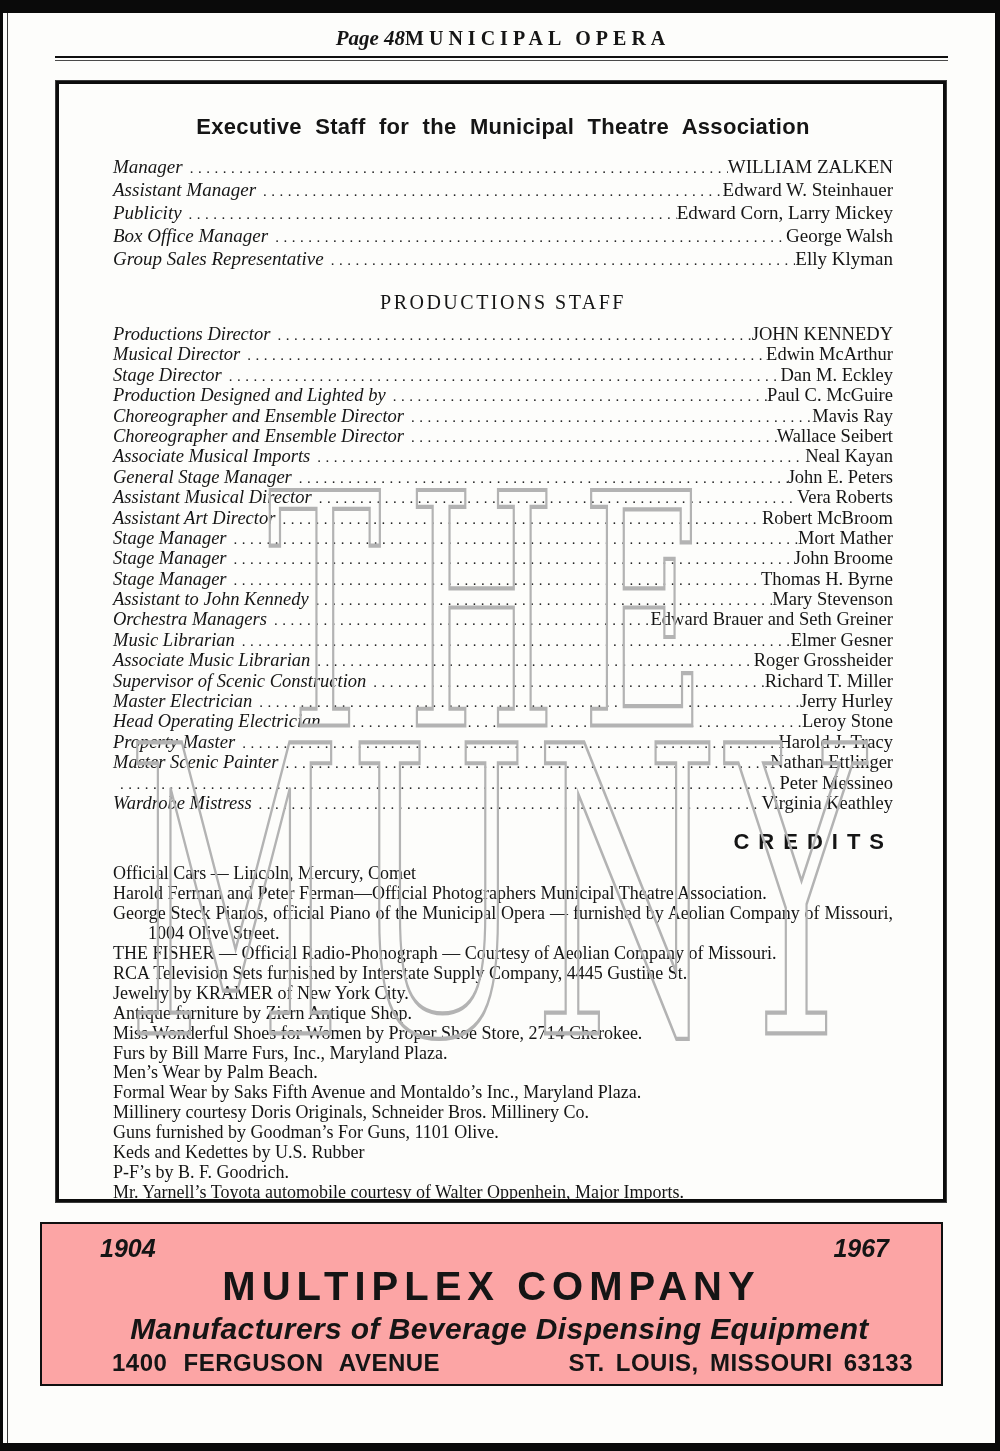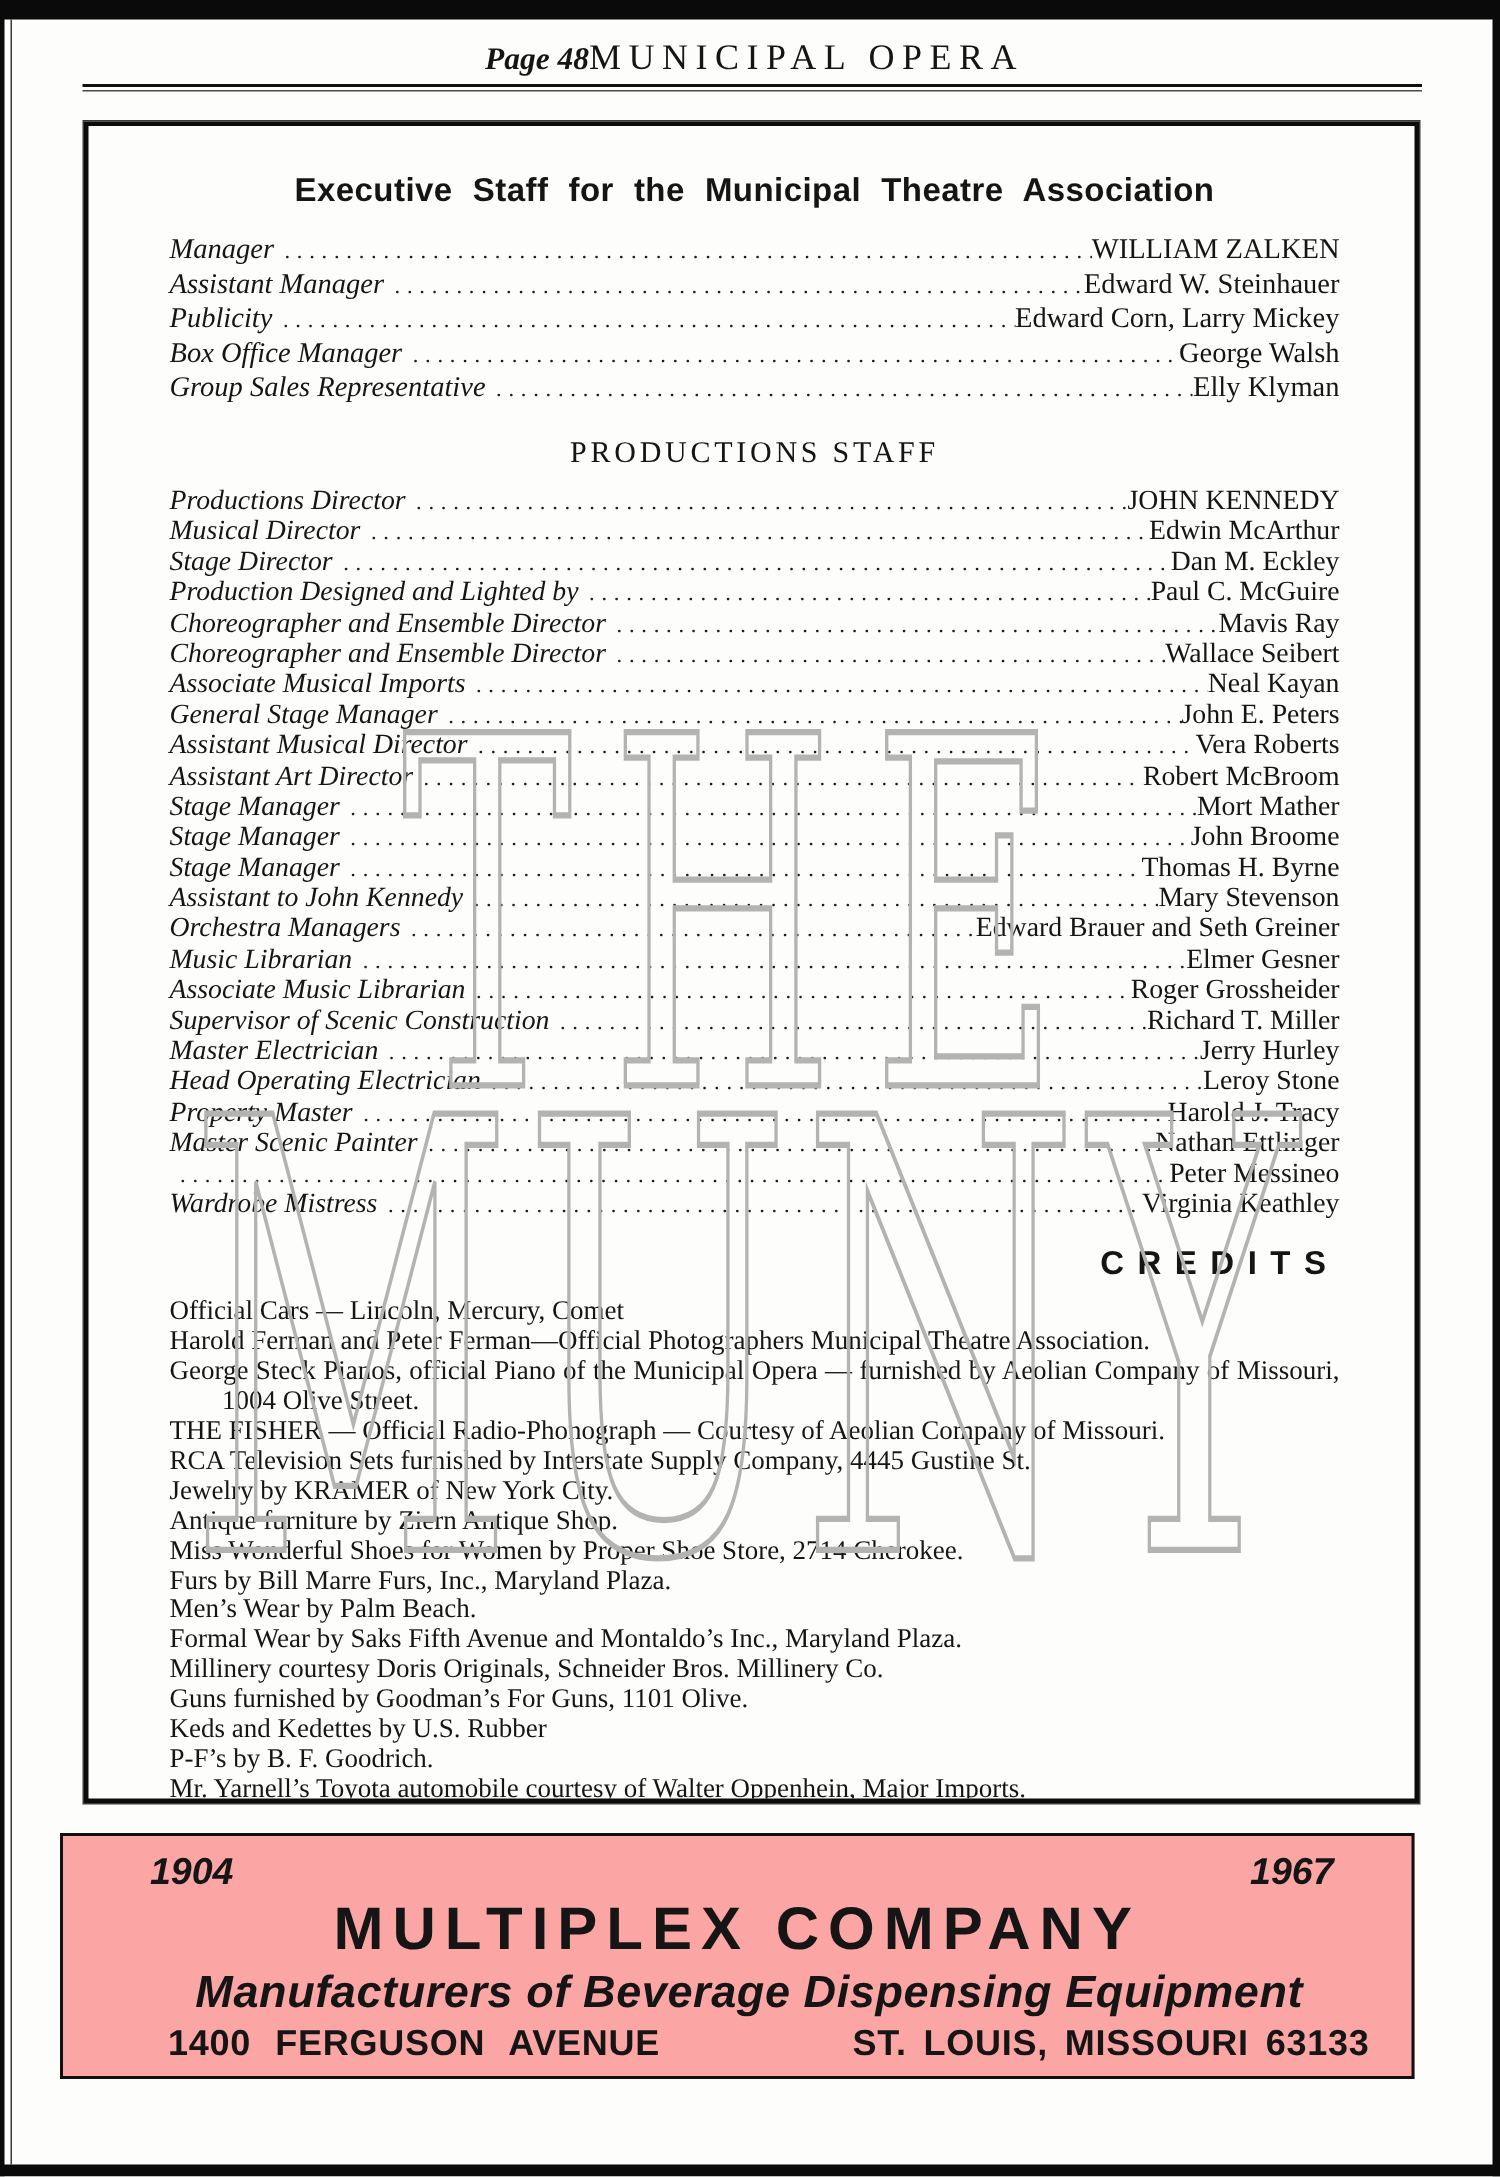--- a/index.html
+++ b/index.html
@@ -18,21 +18,21 @@
   .edge-left   { position:absolute; top:0; bottom:0; left:0; width:3px; background:#0a0a0a; }
   .edge-left2  { position:absolute; top:13px; bottom:8px; left:7px; width:1px; background:#3a3a3a; }
   .edge-right  { position:absolute; top:0; bottom:0; right:0; width:5px; background:#0a0a0a; }
 
   
   .running-head {
     position:absolute; top:26px; left:58px; right:52px;
     display:flex; justify-content:center; align-items:baseline;
   }
   .page-label { font-style:italic; font-weight:bold; font-size:21px; }
-  .publication { font-size:24px; letter-spacing:5px; font-weight:400; }
+  .publication { font-size:20px; letter-spacing:5px; font-weight:700; }
   .head-rule {
     position:absolute; top:56px; left:55px; width:893px; height:5px;
     border-top:2px solid #101010; border-bottom:1px solid #4a4a4a;
   }
 
   
   .main-box {
     position:absolute; top:80px; left:55px; width:892px; height:1123px;
     border:1px solid #3b3b3b; background:transparent;
   }

